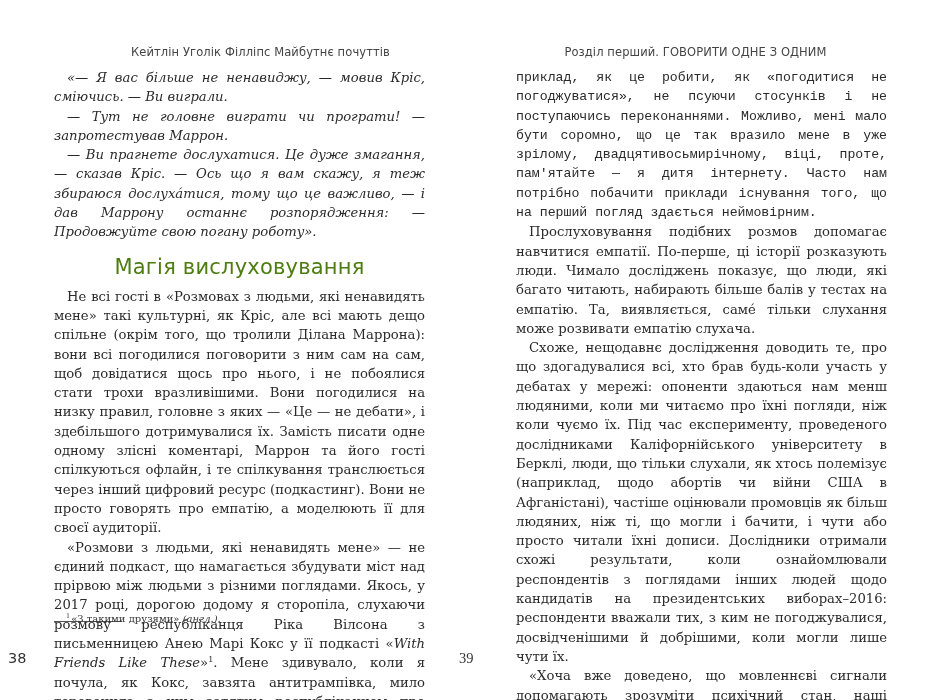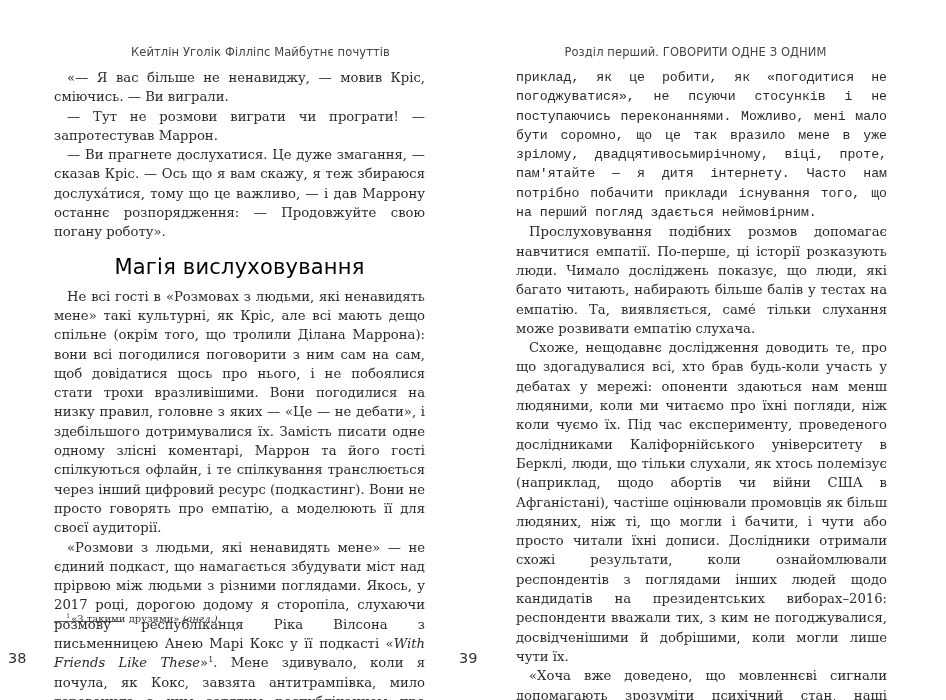--- a/index.html
+++ b/index.html
@@ -54,35 +54,36 @@
     }
     .left .body-text { left: 54px; width: 371px; }
     .right .body-text { left: 49px; width: 371px; top: 68px; }
 
     .body-text p {
       margin: 0;
       text-indent: 13px;
     }
     .body-text p.noindent { text-indent: 0; font-family: Liberation Mono, monospace; }
     .body-text p.dialog {
+      font-style: italic;
     }
     .body-text .it { font-style: italic; }
     .body-text sup {
       font-size: 8px;
       line-height: 0;
       vertical-align: super;
     }
 
     .section-title {
       font-family: "DejaVu Sans", sans-serif;
       font-size: 21px;
       font-weight: normal;
       text-align: center;
       margin: 12px 0 7px 0;
-      color: #000000;
+      color: #4d7c0f;
       letter-spacing: 0.2px;
       line-height: 26px;
     }
 
     .footnote-rule {
       position: absolute;
       left: 54px;
       top: 621px;
       width: 68px;
       height: 0;
@@ -106,33 +107,33 @@
 
     .folio {
       position: absolute;
       top: 650px;
       width: 100%;
       font-family: "DejaVu Sans", sans-serif;
       font-size: 14.5px;
       color: #333;
     }
     .left .folio { left: 8px; }
-    .right .folio { left: -8px; }
+    .right .folio { left: -8px; font-family: Liberation Serif, serif; }
   </style>
 </head>
 <body>
 
 <div class="spread">
 
   <div class="page left">
     <div class="running-head">Кейтлін Уголік Філліпс Майбутнє почуттів</div>
 
     <div class="body-text">
       <p class="dialog">«— Я вас більше не ненавиджу, — мовив Кріс, сміючись. — Ви виграли.</p>
-      <p class="dialog">— Тут не розмови виграти чи програти! — запротестував Маррон.</p>
+      <p class="dialog">— Тут не головне виграти чи програти! — запротестував Маррон.</p>
       <p class="dialog">— Ви прагнете дослухатися. Це дуже змагання, — сказав Кріс. — Ось що я вам скажу, я теж збираюся дослухáтися, тому що це важливо, — і дав Маррону останнє розпорядження: — Продовжуйте свою погану роботу».</p>
 
       <h2 class="section-title">Магія вислуховування</h2>
 
       <p>Не всі гості в «Розмовах з людьми, які ненавидять мене» такі культурні, як Кріс, але всі мають дещо спільне (окрім того, що тролили Ділана Маррона): вони всі погодилися поговорити з ним сам на сам, щоб довідатися щось про нього, і не побоялися стати трохи вразливішими. Вони погодилися на низку правил, головне з яких — «Це — не дебати», і здебільшого дотримувалися їх. Замість писати одне одному злісні коментарі, Маррон та його гості спілкуються офлайн, і те спілкування транслюється через інший цифровий ресурс (подкастинг). Вони не просто говорять про емпатію, а моделюють її для своєї аудиторії.</p>
       <p><span>«Розмови з людьми, які ненавидять мене» — не єдиний подкаст, що намагається збудувати міст над прірвою між людьми з різними поглядами. Якось, у 2017 році, дорогою додому я сторопіла, слухаючи розмову республіканця Ріка Вілсона з письменницею Анею Марі Кокс у її подкасті «</span><span class="it">With Friends Like These</span><span>»</span><sup>1</sup><span>. Мене здивувало, коли я почула, як Кокс, завзята антитрампівка, мило теревенила з цим затятим республіканцем про поточні державні проблеми соціального характеру, щодо яких вони очевидно мали різні погляди. Я б не змогла так розмовляти з людиною протилежних поглядів. Навіть близькі мені люди з іншими політичними поглядами були або не зацікавлені обговорювати політику та соціальні проблеми, або схилялися перетворити ці розмови на дебати чи змагання (навіть офлайн). А тут я побачила</span></p>
     </div>
 
     <div class="footnote-rule"></div>
     <div class="footnote"><span class="fn-mark">1</span><span>«З такими друзями» </span><span class="it">(англ.)</span><span>.</span></div>

